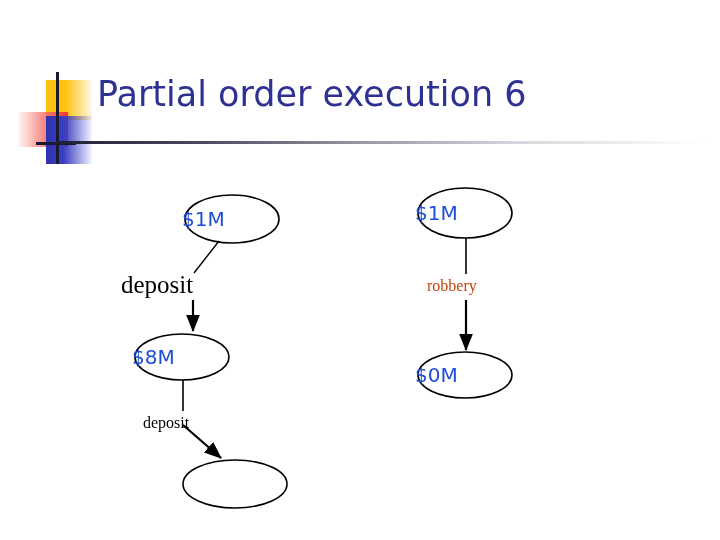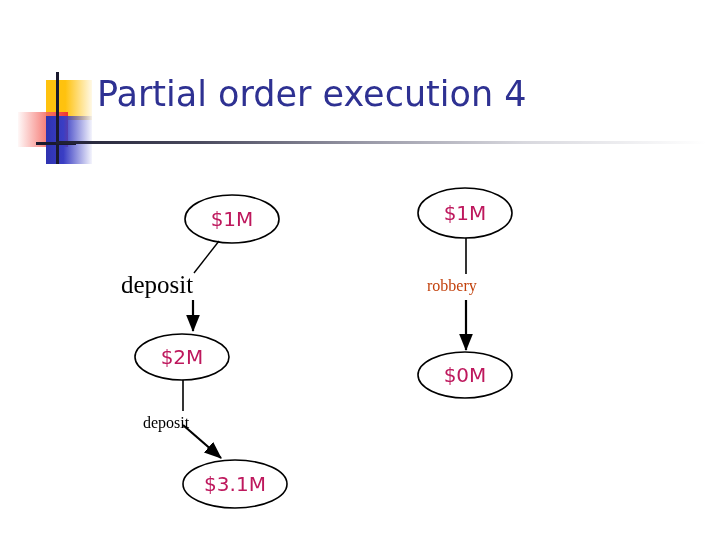--- a/index.html
+++ b/index.html
@@ -102,22 +102,21 @@
   }
   #diagram-svg {
     position: absolute;
     left: 0; top: 0;
     width: 720px;
     height: 540px;
   }
 
   .node-label {
     position: absolute;
-    text-align: center;
-    color: #be185d;
+    color: #1d4ed8;
     font-family: "DejaVu Sans", sans-serif;
     white-space: nowrap;
   }
   .edge-label {
     position: absolute;
     text-align: left;
     font-family: Liberation Serif, serif;
     white-space: nowrap;
   }
 </style>
@@ -127,21 +126,21 @@
 <div id="slide">
 
   <div id="title-deco">
     <div class="deco-sq deco-yellow"></div>
     <div class="deco-sq deco-red"></div>
     <div class="deco-sq deco-blue"></div>
     <div class="deco-sq deco-hline-short"></div>
     <div class="deco-sq deco-vline"></div>
   </div>
 
-  <div id="page-title">Partial order execution 4</div>
+  <div id="page-title">Partial order execution 6</div>
 
   <div id="title-rule"></div>
 
   <div id="diagram">
 
     <svg id="diagram-svg" viewBox="0 0 720 540">
       <defs>
         <marker id="arrowhead" markerWidth="9" markerHeight="9" refX="7.5" refY="3.2" orient="auto" markerUnits="strokeWidth">
           <path d="M0,0 L8,3.2 L0,6.4 z" fill="#000000"></path>
         </marker>
@@ -161,25 +160,24 @@
       <ellipse cx="465" cy="375" rx="47" ry="23" fill="#ffffff" stroke="#000000" stroke-width="1.6"></ellipse>
 
       <line x1="466" y1="238" x2="466" y2="274" stroke="#000000" stroke-width="1.6"></line>
       <line x1="466" y1="300" x2="466" y2="350" stroke="#000000" stroke-width="2.2" marker-end="url(#arrowhead)"></line>
     </svg>
 
     <div class="node-label" style="left:182px; top:207px; width:100px; font-size:20px;">$1M</div>
 
     <div class="edge-label" style="left:121px; top:271px; font-size:25px; color:#000000;">deposit</div>
 
-    <div class="node-label" style="left:132px; top:345px; width:100px; font-size:20px;">$2M</div>
+    <div class="node-label" style="left:132px; top:345px; width:100px; font-size:20px;">$8M</div>
 
     <div class="edge-label" style="left:143px; top:414px; font-size:16px; color:#000000;">deposit</div>
 
-    <div class="node-label" style="left:185px; top:472px; width:100px; font-size:20px;">$3.1M</div>
 
     <div class="node-label" style="left:415px; top:201px; width:100px; font-size:20px;">$1M</div>
 
     <div class="edge-label" style="left:427px; top:277px; font-size:16px; color:#c2410c;">robbery</div>
 
     <div class="node-label" style="left:415px; top:363px; width:100px; font-size:20px;">$0M</div>
 
   </div>
 </div>
 

